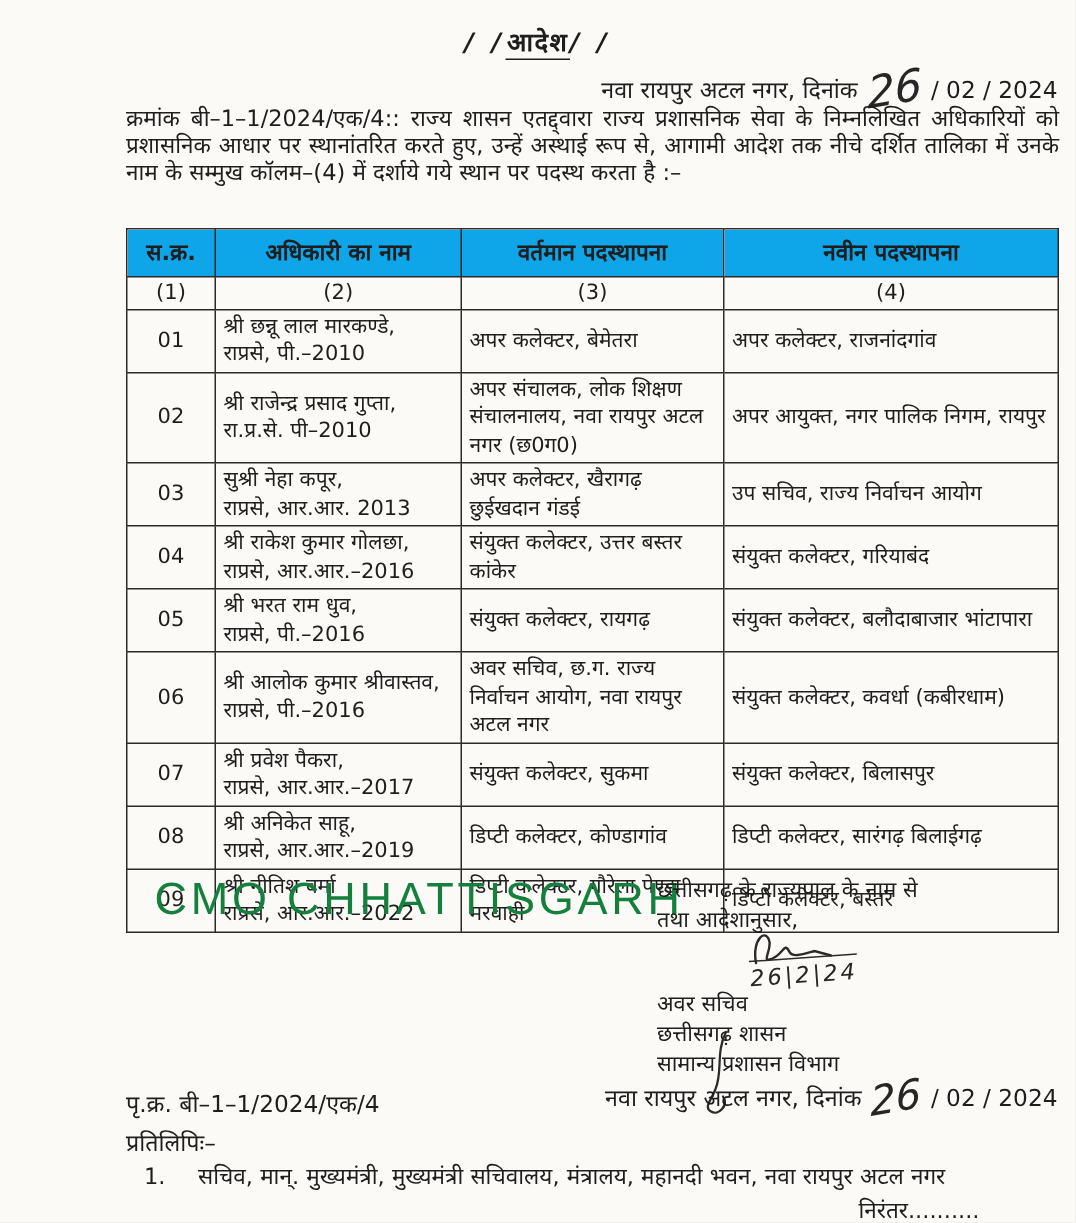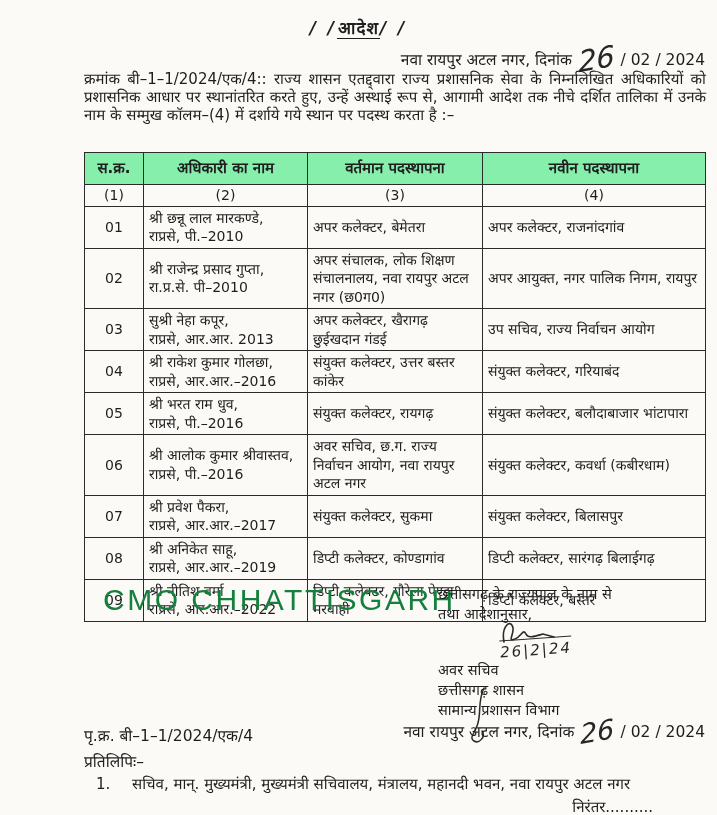--- a/index.html
+++ b/index.html
@@ -37,21 +37,21 @@
   
   table.transfer {
     position:absolute; top:152px; left:84px;
     border-collapse:collapse; table-layout:fixed;
   }
   table.transfer th, table.transfer td {
     border:1.6px solid #2b2b2b; font-size:14px; line-height:18.5px;
     padding:2px 5px; vertical-align:middle; overflow:hidden;
   }
   tr.head th {
-    background:#86efac; font-size:15px; font-weight:bold;
+    background:#0ea5e9; font-size:15px; font-weight:bold;
     text-align:center; height:27px;
   }
   tr.nums td { text-align:center; height:18px; padding:1px 4px; }
   td.c-sno { text-align:center; }
   tbody.rows td { height:34px; }
   .cellblock { display:block; }
   
   .watermark {
     position:absolute; top:583px; left:103px;
     font-family:"Liberation Sans","DejaVu Sans",sans-serif;

